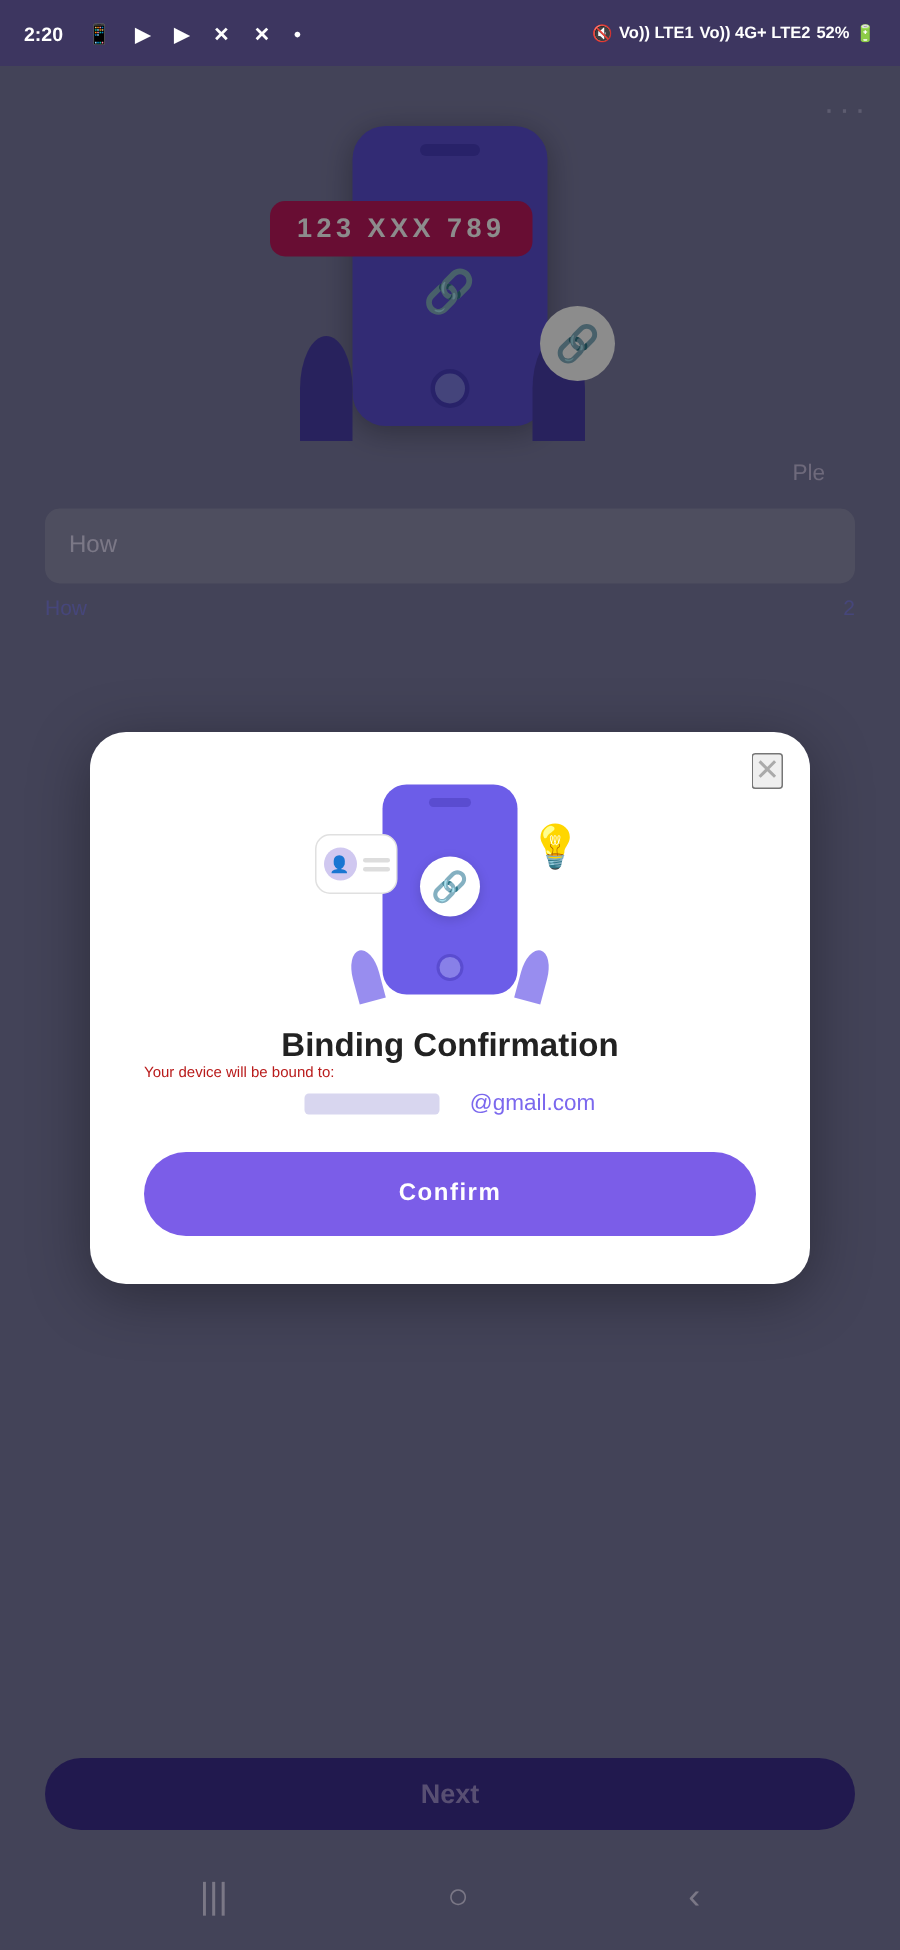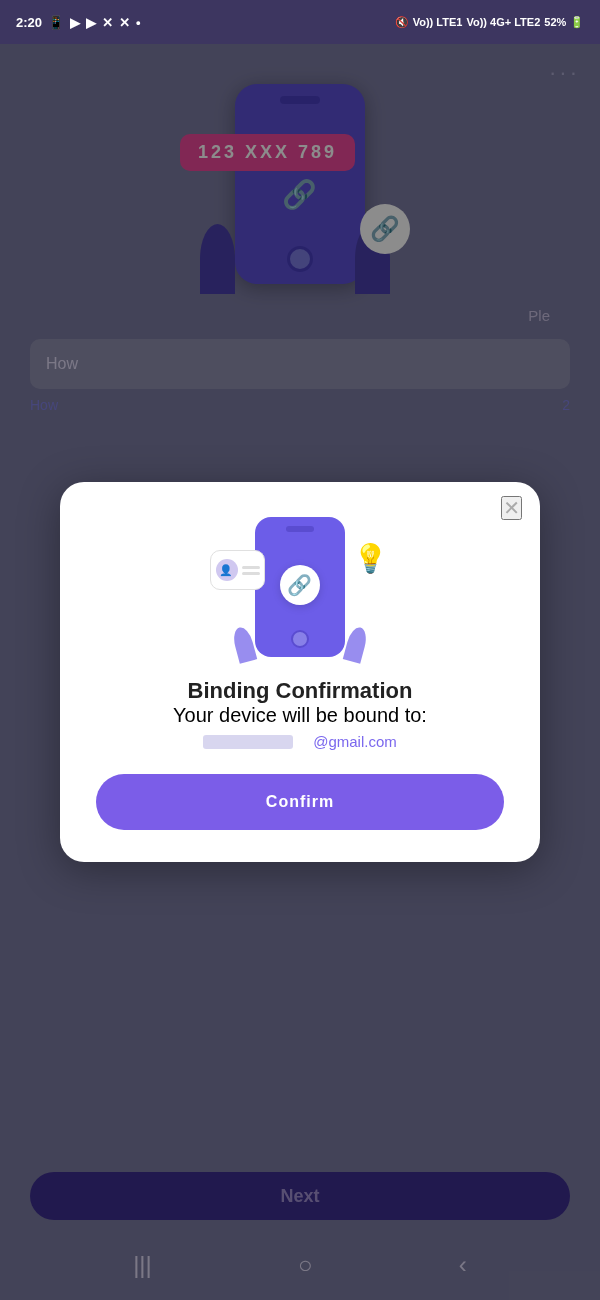--- a/index.html
+++ b/index.html
@@ -21,21 +21,21 @@
       display: flex;
       align-items: center;
       justify-content: space-between;
       padding: 0 16px;
       color: white;
       font-size: 13px;
       font-weight: 600;
       z-index: 10;
       position: relative;
     }
-    .status-left { display: flex; align-items: flex-end; gap: 6px; }
+    .status-left { display: flex; align-items: flex-end; gap: 16px; }
     .status-right { display: flex; align-items: center; gap: 4px; font-size: 11px; }
 
     
     .bg-content {
       width: 100%;
       height: calc(1300px - 44px);
       background: #7b7ba0;
       position: relative;
       display: flex;
       flex-direction: column;
@@ -92,21 +92,21 @@
       background: #7c7ce0;
       border: 3px solid #4a3fc0;
       position: absolute;
       bottom: 12px;
     }
 
     .number-badge {
       position: absolute;
       top: 60px;
       left: -10px;
-      background: #ec4899;
+      background: #be185d;
       color: white;
       font-size: 18px;
       font-weight: 700;
       padding: 8px 18px;
       border-radius: 10px;
       letter-spacing: 3px;
       z-index: 2;
       white-space: nowrap;
     }
 
@@ -367,23 +367,23 @@
     .leaf-right { right: 15px; transform: rotate(15deg); }
 
     .modal-title {
       font-size: 22px;
       font-weight: 700;
       color: #222;
       text-align: center;
     }
 
     .modal-body {
-      font-size: 20px;
-      color: #000000;
-      text-align: center;
+      font-size: 10px;
+      color: #b91c1c;
+      text-align: left;
       width: 100%;
       margin-bottom: 6px;
     }
 
     .email-text {
       color: #7b68ee;
       font-size: 15px;
       font-weight: 500;
       margin-bottom: 24px;
       display: flex;

